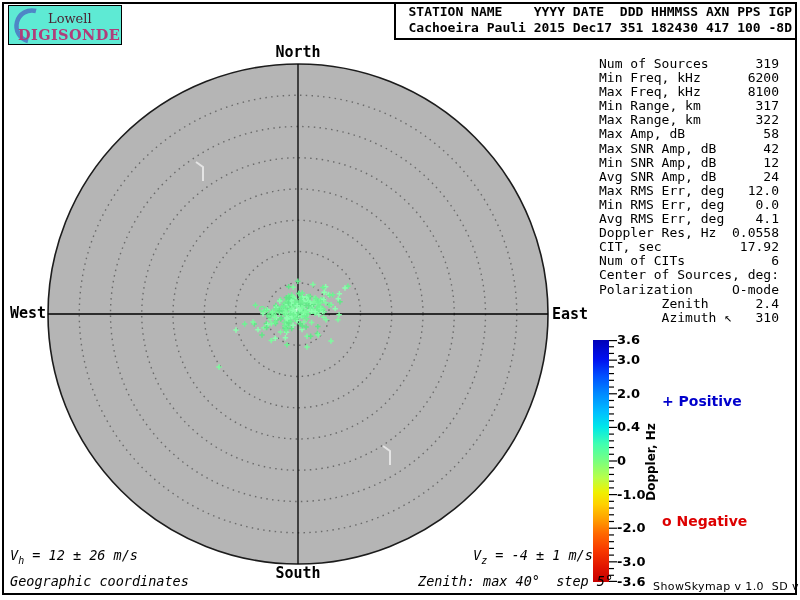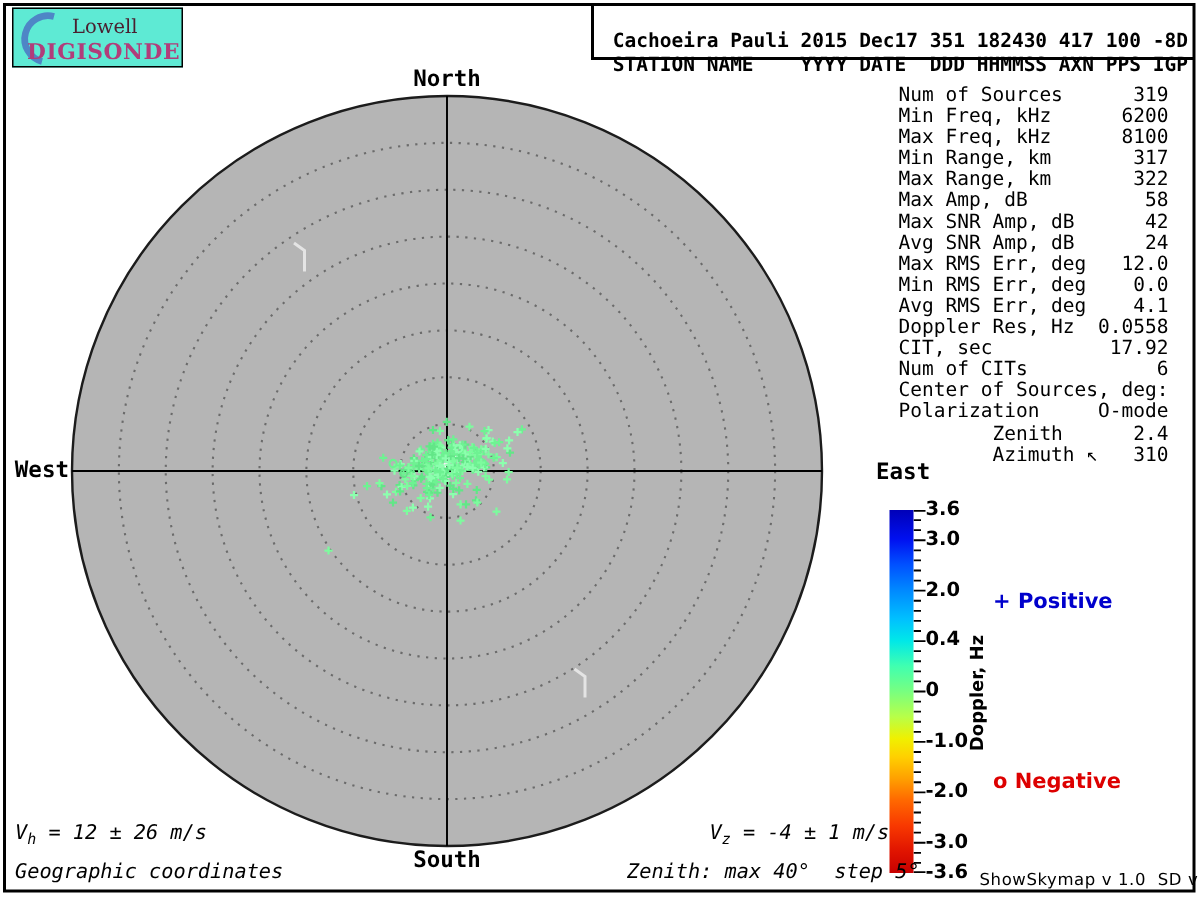--- a/index.html
+++ b/index.html
@@ -12,34 +12,34 @@
   
   .logo-box{position:absolute;left:8px;top:5px;width:114px;height:40px;
             border:1px solid #000;box-sizing:border-box;background:#5eead4;}
   .logo-line1{position:absolute;left:39px;top:5px;font-family:"DejaVu Serif","Liberation Serif",serif;
               font-size:13px;color:#4a1f2f;}
   .logo-line2{position:absolute;left:9px;top:20px;font-family:"DejaVu Serif","Liberation Serif",serif;
               font-size:14.5px;font-weight:bold;color:#b13d7a;letter-spacing:0.4px;}
   
   .hdr{position:absolute;right:8px;text-align:right;white-space:pre;
        font-size:13px;font-weight:bold;line-height:16px;}
-  .hdr-row1{top:4px;margin-top:32px;}
+  .hdr-row1{top:4px;}
   .hdr-row2{top:20px;}
   .hdr-vsep{position:absolute;left:394px;top:3px;width:0;height:35px;border-left:2px solid #000;}
   .hdr-hsep{position:absolute;left:394px;top:38px;width:402px;height:0;border-top:2px solid #000;}
   
   #stats{position:absolute;left:599px;top:57px;width:180px;}
   .stat-row{display:flex;justify-content:space-between;font-size:13px;height:14.1px;
             line-height:14.1px;white-space:pre;}
   
   .compass{position:absolute;font-size:15px;font-weight:bold;line-height:16px;}
   .north{left:268px;top:44px;width:60px;text-align:center;}
   .south{left:268px;top:565px;width:60px;text-align:center;}
   .west{left:6px;top:305px;width:40px;text-align:right;}
-  .east{left:552px;top:306px;width:44px;text-align:left;margin-left:32px;}
+  .east{left:552px;top:306px;width:44px;text-align:left;}
   
   .cbar{position:absolute;left:593px;top:340px;width:16px;height:242px;
     background:linear-gradient(to bottom,
       #0000b8 0%, #0010f0 8%, #0050ff 15%, #0088ff 22%, #00c0ff 30%,
       #00e8e8 36%, #40ffb0 43%, #78ff80 50%, #b8ff48 57%, #f0f000 63%,
       #ffd000 68%, #ffa000 74%, #ff6800 80%, #f83800 87%, #e01400 94%, #c80000 100%);}
   #cbar-ticks{position:absolute;left:609px;top:340px;}
   .cbar-label{position:absolute;left:617px;width:42px;font-family:"DejaVu Sans","Liberation Sans",sans-serif;
               font-size:13px;font-weight:bold;line-height:15px;}
   .cbar-title{position:absolute;left:596px;top:455px;width:110px;text-align:center;
@@ -351,20 +351,21 @@
 <div class="hdr-hsep"></div>
 
 <div id="stats">
     <div class="stat-row"><span>Num of Sources</span><span>319</span></div>
     <div class="stat-row"><span>Min Freq, kHz</span><span>6200</span></div>
     <div class="stat-row"><span>Max Freq, kHz</span><span>8100</span></div>
     <div class="stat-row"><span>Min Range, km</span><span>317</span></div>
     <div class="stat-row"><span>Max Range, km</span><span>322</span></div>
     <div class="stat-row"><span>Max Amp, dB</span><span>58</span></div>
     <div class="stat-row"><span>Max SNR Amp, dB</span><span>42</span></div>
+    <div class="stat-row"><span>Min SNR Amp, dB</span><span>12</span></div>
     <div class="stat-row"><span>Avg SNR Amp, dB</span><span>24</span></div>
     <div class="stat-row"><span>Max RMS Err, deg</span><span>12.0</span></div>
     <div class="stat-row"><span>Min RMS Err, deg</span><span>0.0</span></div>
     <div class="stat-row"><span>Avg RMS Err, deg</span><span>4.1</span></div>
     <div class="stat-row"><span>Doppler Res, Hz</span><span>0.0558</span></div>
     <div class="stat-row"><span>CIT, sec</span><span>17.92</span></div>
     <div class="stat-row"><span>Num of CITs</span><span>6</span></div>
     <div class="stat-row"><span>Center of Sources, deg:</span><span></span></div>
     <div class="stat-row"><span>Polarization</span><span>O-mode</span></div>
     <div class="stat-row"><span>        Zenith</span><span>2.4</span></div>

